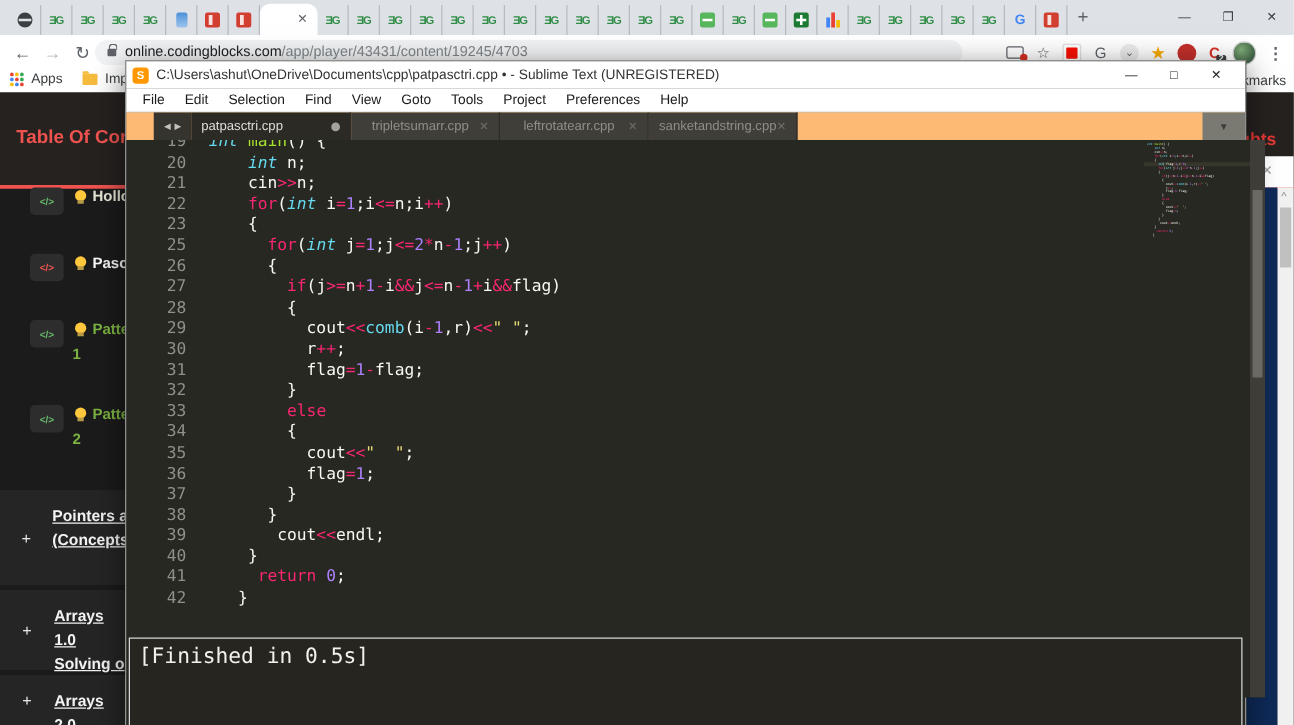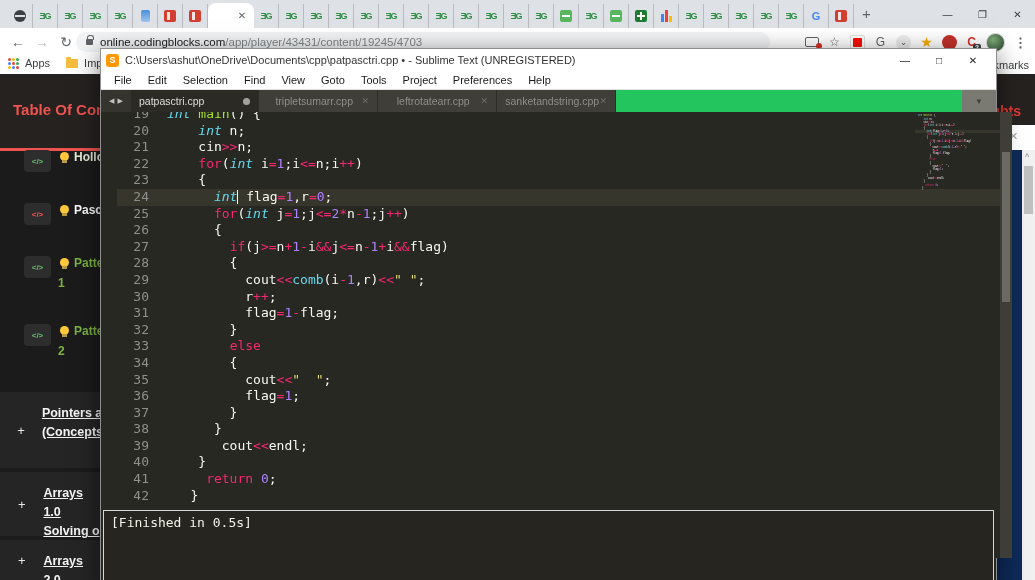--- a/index.html
+++ b/index.html
@@ -99,21 +99,21 @@
   .sublime { position:absolute; left:100px; top:48px; width:897px; height:540px;
     box-shadow:0 6px 24px rgba(0,0,0,.55); border:1px solid #8f8f8f; background:#272822; }
   .st-titlebar { position:relative; height:22px; background:#fff; display:flex; align-items:center; }
   .st-appicon { width:13px; height:13px; background:#ff9800; border-radius:3px; margin:0 6px 0 5px;
     color:#fff; font-size:9px; font-weight:bold; display:flex; align-items:center; justify-content:center; }
   .st-title { font-size:11px; color:#333; white-space:nowrap; }
   .st-winctl { position:absolute; right:6px; top:0; height:22px; display:flex; }
   .st-winctl span { width:34px; display:flex; align-items:center; justify-content:center; font-size:10px; color:#222; }
   .st-menubar { height:19px; background:#fff; border-bottom:1px solid #e2e2e2; display:flex; align-items:center; padding-left:5px; }
   .st-menubar span { font-size:11px; color:#1a1a1a; padding:0 8px; }
-  .st-tabbar { height:22px; background:#22c55e; display:flex; position:relative; }
+  .st-tabbar { height:22px; background:#fdba74; display:flex; position:relative;padding-left:22px; }
   .st-nav { width:30px; background:#36342e; color:#c2c1bb; font-size:7px; display:flex; align-items:center; justify-content:center; gap:3px; }
   .st-tab { width:119px; height:22px; display:flex; align-items:center; background:#403e38;
     border-right:1px solid #2f2d28; padding:0 8px; }
   .st-tab .lbl { flex:1; font-size:10.5px; color:#8f8e88; overflow:hidden; white-space:nowrap; text-align:center; }
   .st-tab .x { color:#6f6e68; font-size:9px; }
   .st-tab.on { width:128px; background:#2b2a25; }
   .st-tab.on .lbl { color:#dededa; text-align:left; }
   .st-tab .dot { width:7px; height:7px; border-radius:50%; background:#a5a49c; }
   .st-dd { position:absolute; right:0; top:0; width:34px; height:22px; background:#7b7a72;
     color:#403f3a; font-size:8px; display:flex; align-items:center; justify-content:center; }
@@ -127,21 +127,21 @@
   .tk-k{color:#f92672} .tk-t{color:#66d9ef;font-style:italic} .tk-f{color:#a6e22e}
   .tk-n{color:#ae81ff} .tk-s{color:#e6db74} .tk-c{color:#66d9ef} .tk-p{color:#f8f8f2}
   .cursor { display:inline-block; width:1px; height:14px; background:#f8f8f0; vertical-align:text-bottom; }
   .minimap { position:absolute; left:798px; top:2px; width:85px; height:120px; overflow:hidden; }
   .minimap-inner { width:460px; transform:scale(0.19); transform-origin:0 0;
     font-family:"DejaVu Sans Mono", monospace; font-size:13px; line-height:16.6px; }
   .st-scroll { position:absolute; right:0; top:0; width:12px; height:446px; background:#3e3d37; }
   .st-scroll .thumb { position:absolute; left:2px; top:40px; width:8px; height:150px; background:#6b6a62; }
   .st-console { position:absolute; left:2px; top:461px; width:891px; height:71px;
     border:1px solid #d6d6d6; background:#26251f; }
-  .console-text { font-family:"DejaVu Sans Mono", monospace; font-size:13px; color:#f2f2ea; padding:4px 7px; }
+  .console-text { font-family:"DejaVu Sans Mono", monospace; font-size:17px; color:#f2f2ea; padding:4px 7px; }
 </style>
 </head>
 <body>
 
 <div id="stage">
 
   <div class="tabstrip">
     <div id="tabs-row" style="display:flex;align-items:flex-end;">
         <div class="tab">
           <div class="fav">
@@ -423,21 +423,20 @@
         </div>
       <div class="st-dd">▼</div>
     </div>
     <div class="st-editor">
       <div class="code-area" id="code-area">
           <div class="line"><span class="gut">19</span><span class="ltext"><span class="tk-t">int</span><span class="tk-p"> </span><span class="tk-f">main</span><span class="tk-p">() {</span></span></div>
           <div class="line"><span class="gut">20</span><span class="ltext"><span class="tk-p">    </span><span class="tk-t">int</span><span class="tk-p"> n;</span></span></div>
           <div class="line"><span class="gut">21</span><span class="ltext"><span class="tk-p">    cin</span><span class="tk-k">&gt;&gt;</span><span class="tk-p">n;</span></span></div>
           <div class="line"><span class="gut">22</span><span class="ltext"><span class="tk-p">    </span><span class="tk-k">for</span><span class="tk-p">(</span><span class="tk-t">int</span><span class="tk-p"> i</span><span class="tk-k">=</span><span class="tk-n">1</span><span class="tk-p">;i</span><span class="tk-k">&lt;=</span><span class="tk-p">n;i</span><span class="tk-k">++</span><span class="tk-p">)</span></span></div>
           <div class="line"><span class="gut">23</span><span class="ltext"><span class="tk-p">    {</span></span></div>
-          <div class="line hl"><span class="gut">24</span><span class="ltext"><span class="tk-p">      </span><span class="tk-t">int</span><span class="cursor"></span><span class="tk-p"> flag</span><span class="tk-k">=</span><span class="tk-n">1</span><span class="tk-p">,r</span><span class="tk-k">=</span><span class="tk-n">0</span><span class="tk-p">;</span></span></div>
           <div class="line"><span class="gut">25</span><span class="ltext"><span class="tk-p">      </span><span class="tk-k">for</span><span class="tk-p">(</span><span class="tk-t">int</span><span class="tk-p"> j</span><span class="tk-k">=</span><span class="tk-n">1</span><span class="tk-p">;j</span><span class="tk-k">&lt;=</span><span class="tk-n">2</span><span class="tk-k">*</span><span class="tk-p">n</span><span class="tk-k">-</span><span class="tk-n">1</span><span class="tk-p">;j</span><span class="tk-k">++</span><span class="tk-p">)</span></span></div>
           <div class="line"><span class="gut">26</span><span class="ltext"><span class="tk-p">      {</span></span></div>
           <div class="line"><span class="gut">27</span><span class="ltext"><span class="tk-p">        </span><span class="tk-k">if</span><span class="tk-p">(j</span><span class="tk-k">&gt;=</span><span class="tk-p">n</span><span class="tk-k">+</span><span class="tk-n">1</span><span class="tk-k">-</span><span class="tk-p">i</span><span class="tk-k">&amp;&amp;</span><span class="tk-p">j</span><span class="tk-k">&lt;=</span><span class="tk-p">n</span><span class="tk-k">-</span><span class="tk-n">1</span><span class="tk-k">+</span><span class="tk-p">i</span><span class="tk-k">&amp;&amp;</span><span class="tk-p">flag)</span></span></div>
           <div class="line"><span class="gut">28</span><span class="ltext"><span class="tk-p">        {</span></span></div>
           <div class="line"><span class="gut">29</span><span class="ltext"><span class="tk-p">          cout</span><span class="tk-k">&lt;&lt;</span><span class="tk-c">comb</span><span class="tk-p">(i</span><span class="tk-k">-</span><span class="tk-n">1</span><span class="tk-p">,r)</span><span class="tk-k">&lt;&lt;</span><span class="tk-s">" "</span><span class="tk-p">;</span></span></div>
           <div class="line"><span class="gut">30</span><span class="ltext"><span class="tk-p">          r</span><span class="tk-k">++</span><span class="tk-p">;</span></span></div>
           <div class="line"><span class="gut">31</span><span class="ltext"><span class="tk-p">          flag</span><span class="tk-k">=</span><span class="tk-n">1</span><span class="tk-k">-</span><span class="tk-p">flag;</span></span></div>
           <div class="line"><span class="gut">32</span><span class="ltext"><span class="tk-p">        }</span></span></div>
           <div class="line"><span class="gut">33</span><span class="ltext"><span class="tk-p">        </span><span class="tk-k">else</span></span></div>
           <div class="line"><span class="gut">34</span><span class="ltext"><span class="tk-p">        {</span></span></div>

